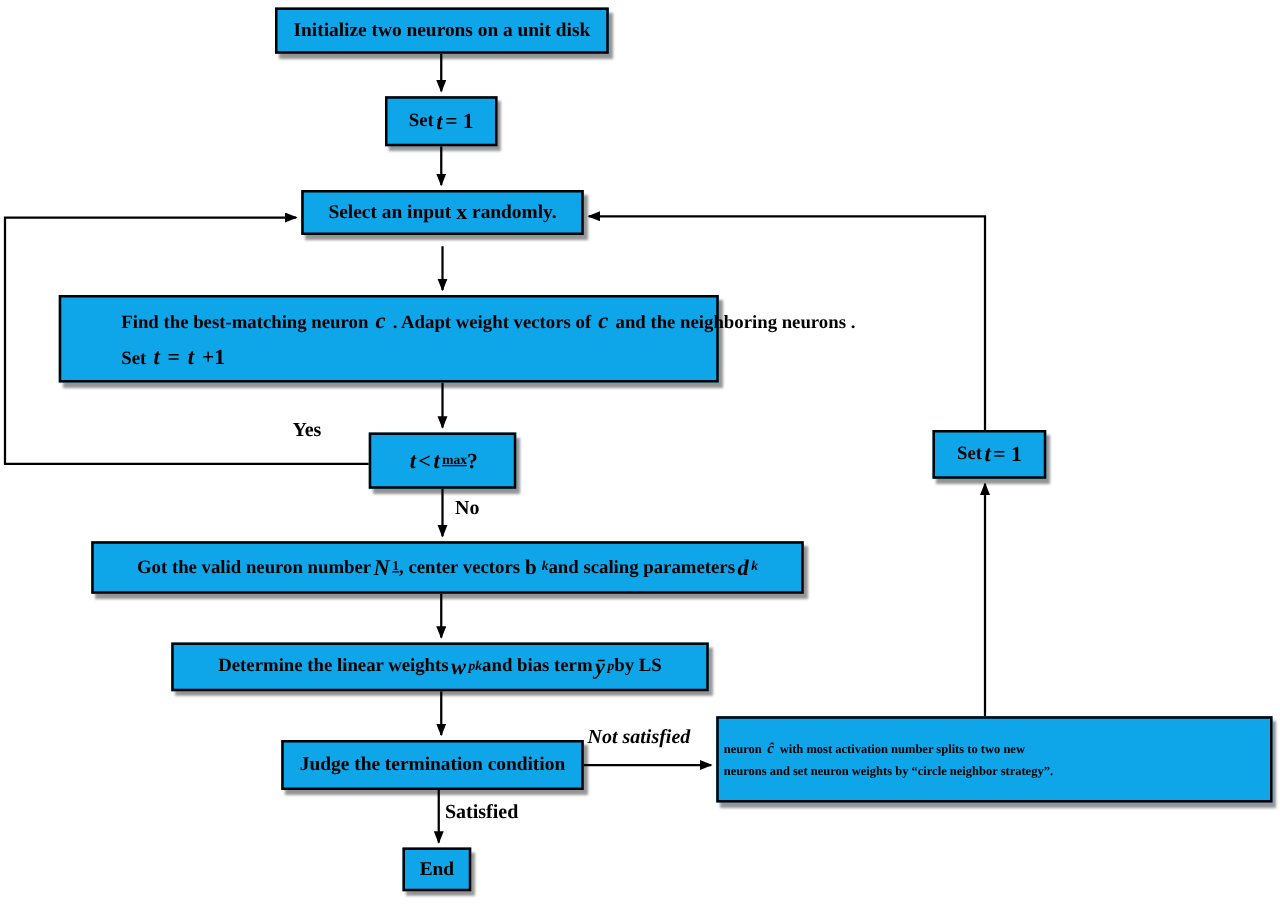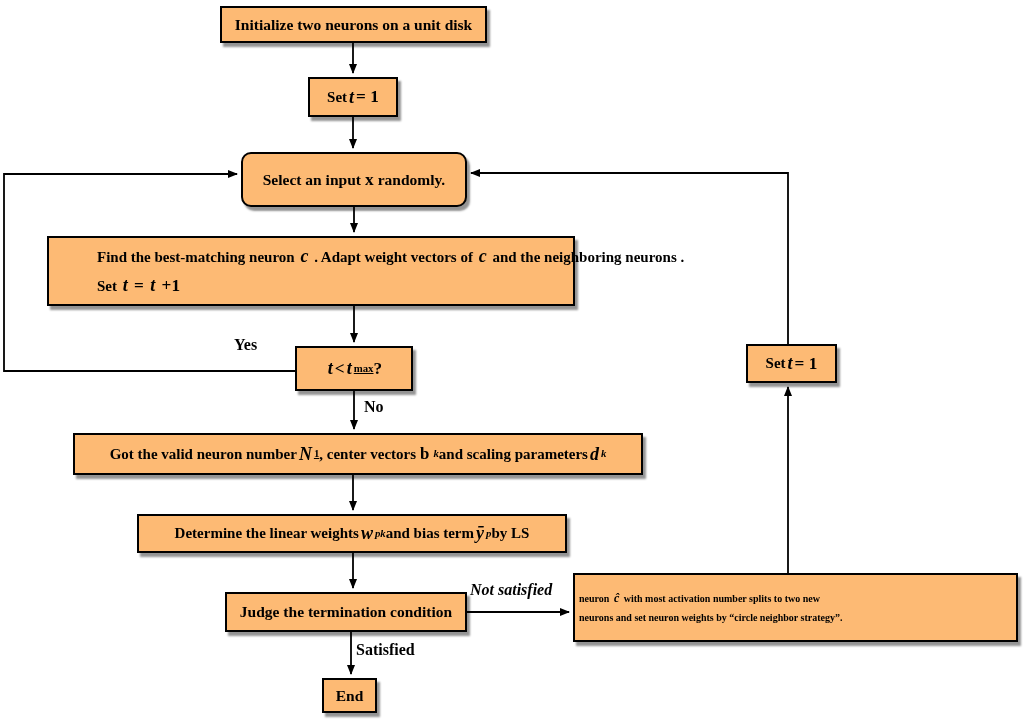--- a/index.html
+++ b/index.html
@@ -14,21 +14,21 @@
   }
   .edges {
     position: absolute;
     left: 0; top: 0;
     width: 1024px; height: 723px;
     z-index: 1;
   }
   .box {
     position: absolute;
     box-sizing: border-box;
-    background: #fdba74;
+    background: #0ea5e9;
     border: 2.6px solid #000000;
     box-shadow: 3px 4px 2px rgba(0,0,0,0.42);
     display: flex;
     align-items: center;
     justify-content: center;
     font-weight: bold;
     font-size: 15px;
     line-height: 1.25;
     z-index: 2;
     white-space: nowrap;
@@ -84,21 +84,21 @@
   <div class="box" style="left:220px; top:6px; width:267px; height:37px; font-size:15.5px;">
     <span>Initialize two neurons on a unit disk</span>
   </div>
 
   <div class="box" style="left:308px; top:77px; width:90px; height:40px;">
     <span>Set </span>
       <span class="math">t</span>
       <span class="mnum"> = 1</span>
   </div>
 
-  <div class="box" style="left:241px; top:152px; width:226px; height:55px; font-size:15.5px;border-radius:10px;">
+  <div class="box" style="left:241px; top:152px; width:226px; height:36px; font-size:15.5px;">
     <span>Select an input</span>
       <span class="vec">x</span>
       <span>randomly.</span>
   </div>
 
   <div class="box leftalign" style="left:47px; top:236px; width:528px; height:70px;padding-left:48px;">
     <div class="bline">
       <span>Find the best-matching neuron </span><span class="math">c</span><span> . Adapt weight vectors of </span><span class="math">c</span><span> and the neighboring neurons .</span>
     </div>
     <div class="bline">

